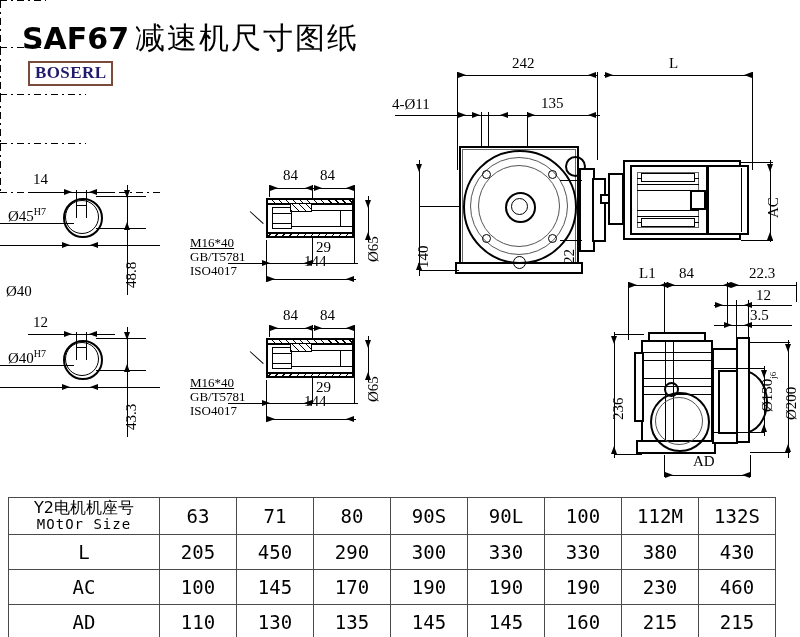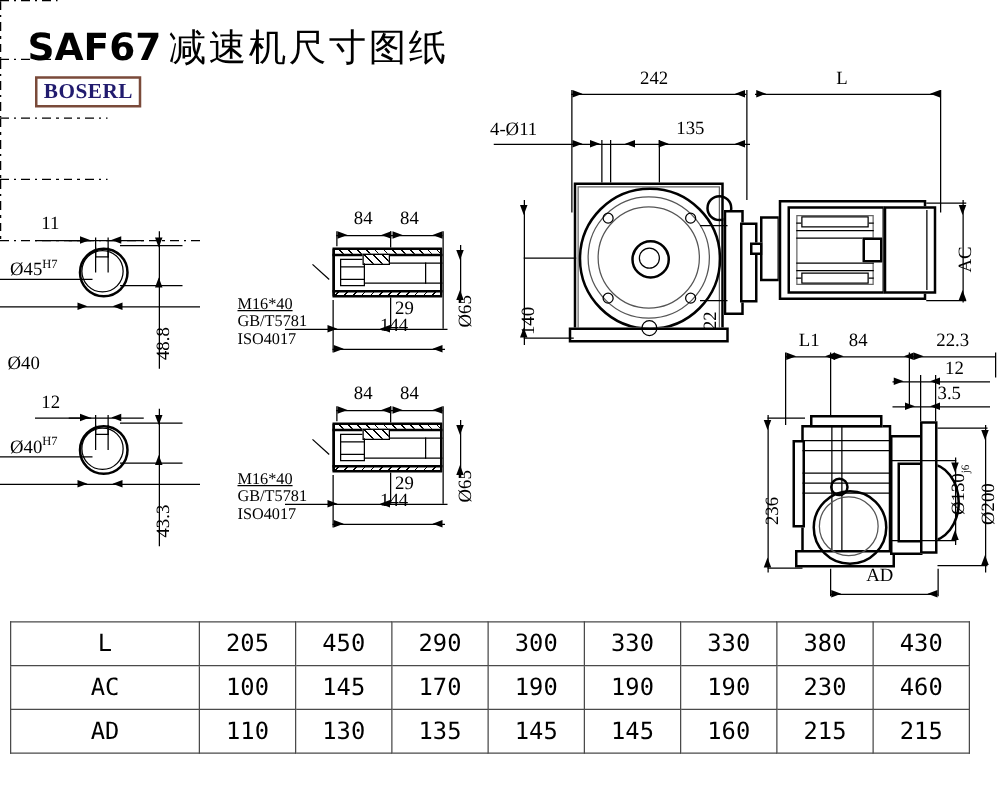--- a/index.html
+++ b/index.html
@@ -89,21 +89,21 @@
 
 <div class="abs" id="title-bar">
   <span id="title-latin">SAF67</span><span id="title-cjk">减速机尺寸图纸</span>
 </div>
 <div class="abs" id="logo-box">
   <span id="logo-text">BOSERL</span>
 </div>
 
 <div>
 
-  <div class="dim" style="left:33px;top:172px;">11</div>
+  <div class="dim" style="left:33px;top:172px;">14</div>
   <div class="ln h1" style="left:28px;top:192px;width:45px;"></div>
   <div class="ln h1" style="left:55px;top:192px;width:60px;"></div>
   <div class="arR abs" style="left:64px;top:189px;"></div>
   <div class="arL abs" style="left:89px;top:189px;"></div>
 
   <div class="ln v1" style="left:76px;top:190px;height:28px;"></div>
   <div class="ln v1" style="left:86px;top:190px;height:28px;"></div>
 
   <div class="circ b" style="left:63px;top:198px;width:36px;height:36px;"></div>
   <div class="circ" style="left:65px;top:200px;width:32px;height:32px;"></div>
@@ -433,20 +433,34 @@
   <div class="dim" style="left:693px;top:454px;">AD</div>
   <div class="ln h1" style="left:664px;top:475px;width:86px;"></div>
   <div class="arR abs" style="left:665px;top:472px;"></div>
   <div class="arL abs" style="left:742px;top:472px;"></div>
   <div class="ln v1" style="left:664px;top:455px;height:22px;"></div>
   <div class="ln v1" style="left:750px;top:455px;height:22px;"></div>
 </div>
 
 <table id="spec-table">
   <tbody>
+    <tr>
+      <td class="hdr-label">
+        <span class="hdr-cjk">Y2电机机座号</span>
+        <span class="hdr-en">MOtOr Size</span>
+      </td>
+      <td class="val">63</td>
+      <td class="val">71</td>
+      <td class="val">80</td>
+      <td class="val">90S</td>
+      <td class="val">90L</td>
+      <td class="val">100</td>
+      <td class="val">112M</td>
+      <td class="val">132S</td>
+    </tr>
     <tr>
       <td class="rowlbl">L</td>
       <td class="val">205</td>
       <td class="val">450</td>
       <td class="val">290</td>
       <td class="val">300</td>
       <td class="val">330</td>
       <td class="val">330</td>
       <td class="val">380</td>
       <td class="val">430</td>

